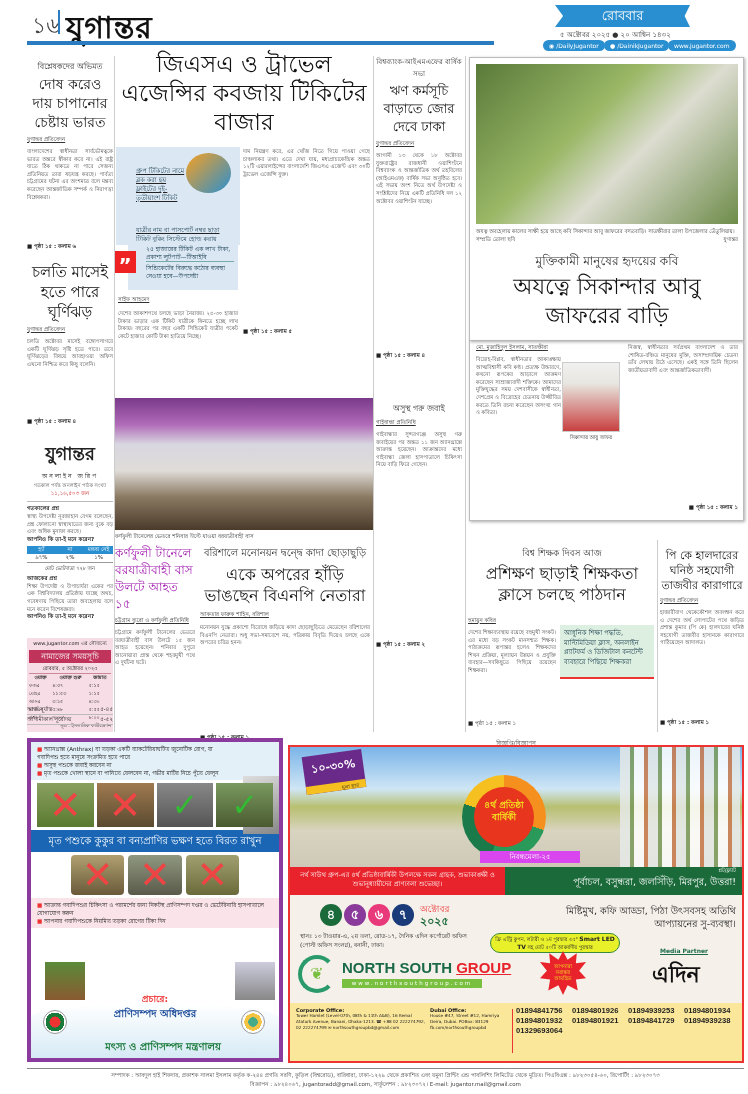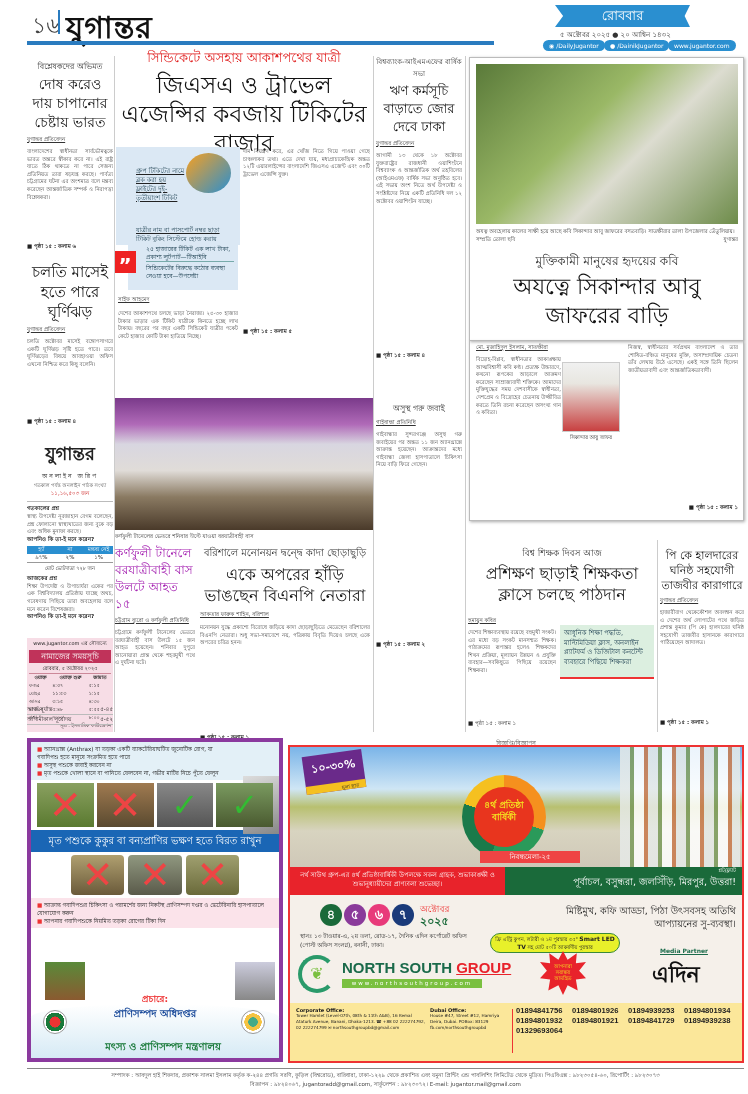--- a/index.html
+++ b/index.html
@@ -123,21 +123,20 @@
 <div class="abs" style="left:27px;top:706px;width:86px;font-size:5.5px;display:flex;justify-content:space-between;border-bottom:1px solid #bbb;">
     <span>আজ সূর্যাস্ত</span>
     <span>৫-৪৫</span>
   </div>
 <div class="abs" style="left:27px;top:716px;width:86px;font-size:5.5px;display:flex;justify-content:space-between;border-bottom:1px solid #bbb;">
     <span>আগামীকাল সূর্যোদয়</span>
     <span>৫-৫২</span>
   </div>
 
 <div class="abs" style="left:118px;top:48px;width:252px;">
-  <div style="font-size:13px;color:#e02020;text-align:center;">সিন্ডিকেটে অসহায় আকাশপথের যাত্রী</div>
   <div style="font-size:23px;line-height:29px;text-align:center;color:#111;margin-top:2px;">জিএসএ ও ট্রাভেল এজেন্সির কবজায় টিকিটের বাজার</div>
 </div>
 <div class="abs quote-box" style="left:116px;top:147px;width:124px;height:98px;padding:20px;text-decoration:underline;">
   <div style="font-size:6.5px;color:#245;line-height:9px;width:50px;">গ্রুপ টিকিটের নামে ব্লক করা হয় ফ্লাইটের দুই-তৃতীয়াংশ টিকিট</div>
   <div class="abs" style="left:70px;top:6px;width:45px;height:40px;border-radius:50%;background:linear-gradient(135deg,#f8a020,#2a8fd0);"></div>
   <div style="font-size:6.2px;color:#245;line-height:9px;margin-top:22px;">যাত্রীর নাম বা পাসপোর্ট নম্বর ছাড়া টিকিট বুকিং সিস্টেমে হোল্ড করায় এই সিটগুলো বাজার থেকে সাময়িকভাবে উধাও হয়ে যায়</div>
 </div>
 <div class="abs quote-box" style="left:128px;top:242px;width:110px;height:48px;padding:3px 4px 3px 18px;">
   <div style="font-size:6px;line-height:8px;color:#245;border-bottom:1px solid #7aa;">২৫ হাজারের টিকিট এক লাখ টাকা, প্রকাশ্য লুটপাট—টিআইবি</div>
   <div style="font-size:6px;line-height:8px;color:#245;margin-top:2px;">সিন্ডিকেটের বিরুদ্ধে কঠোর ব্যবস্থা নেওয়া হবে—উপদেষ্টা</div>
@@ -265,21 +264,21 @@
 </div>
 
 <div class="abs" style="left:288px;top:738px;width:456px;font-size:6px;text-align:center;color:#555;">বিজ্ঞপ্তি/বিজ্ঞাপন</div>
 <div class="abs ns-box" style="left:288px;top:745px;width:456px;height:318px;">
   <div class="abs" style="left:0;top:0;width:452px;height:120px;background:linear-gradient(180deg,#7ab4e8 0%,#cfe6f5 35%,#b8c070 50%,#d8d4c0 70%,#cfc8b8 100%);"></div>
   <div class="abs" style="left:330px;top:0;width:120px;height:120px;background:repeating-linear-gradient(90deg,#e6eae8 0 10px,#7a9a5a 10px 14px,#fff 14px 24px,#c8784a 24px 28px);opacity:.85;"></div>
   <div class="abs" style="left:14px;top:6px;width:60px;height:38px;background:#6a2a8a;color:#fff;font-size:11px;font-weight:bold;text-align:center;line-height:28px;transform:rotate(-8deg);border-bottom:8px solid #f5c020;"><span>১০-৩০%</span></div>
   <div class="abs" style="left:52px;top:36px;font-size:5px;color:#222;transform:rotate(-8deg);">মূল্য ছাড়</div>
   <div class="abs" style="left:172px;top:28px;width:84px;height:84px;border-radius:50%;background:conic-gradient(#f5901e 0 30%,#2a9a5a 30% 55%,#1a7a4a 55% 80%,#f5c020 80% 100%);"></div>
   <div class="abs" style="left:184px;top:40px;width:60px;height:60px;border-radius:50%;background:#e8351e;color:#f5e020;font-size:9px;font-weight:bold;text-align:center;line-height:12px;padding-top:12px;">৪র্থ প্রতিষ্ঠা বার্ষিকী</div>
-  <div class="abs" style="left:190px;top:104px;width:100px;height:12px;background:#ef4444;color:#fff;font-size:7px;text-align:center;line-height:12px;">নিবন্ধমেলা-২৫</div>
+  <div class="abs" style="left:190px;top:104px;width:100px;height:12px;background:#d946ef;color:#fff;font-size:7px;text-align:center;line-height:12px;">নিবন্ধমেলা-২৫</div>
   <div class="abs" style="left:0;top:120px;width:215px;height:28px;background:#e8232b;color:#fff;font-size:6.5px;line-height:9px;text-align:center;padding-top:4px;">নর্থ সাউথ গ্রুপ-এর ৪র্থ প্রতিষ্ঠাবার্ষিকী উপলক্ষে সকল গ্রাহক, শুভাকাঙ্ক্ষী ও শুভানুধ্যায়ীদের প্রাণঢালা শুভেচ্ছা।</div>
   <div class="abs" style="left:215px;top:120px;width:237px;height:28px;background:#1a6a3a;color:#fff;text-align:right;padding-right:6px;">
     <div style="font-size:5px;">প্লট/ফ্ল্যাট</div>
     <div style="font-size:9.5px;">পূর্বাচল, বসুন্ধরা, জলসিঁড়ি, মিরপুর, উত্তরা!</div>
   </div>
   <div class="abs" style="left:0;top:148px;width:452px;height:108px;background:#f5f0ea;"></div>
   <div class="abs" style="left:30px;top:157px;display:flex;gap:2px;">
     <span style="width:22px;height:22px;border-radius:50%;background:#1a6a3a;color:#fff;font-size:13px;font-weight:bold;text-align:center;line-height:22px;">৪</span>
     <span style="width:22px;height:22px;border-radius:50%;background:#8a3a9a;color:#fff;font-size:13px;font-weight:bold;text-align:center;line-height:22px;">৫</span>
     <span style="width:22px;height:22px;border-radius:50%;background:#e83a7a;color:#fff;font-size:13px;font-weight:bold;text-align:center;line-height:22px;">৬</span>

